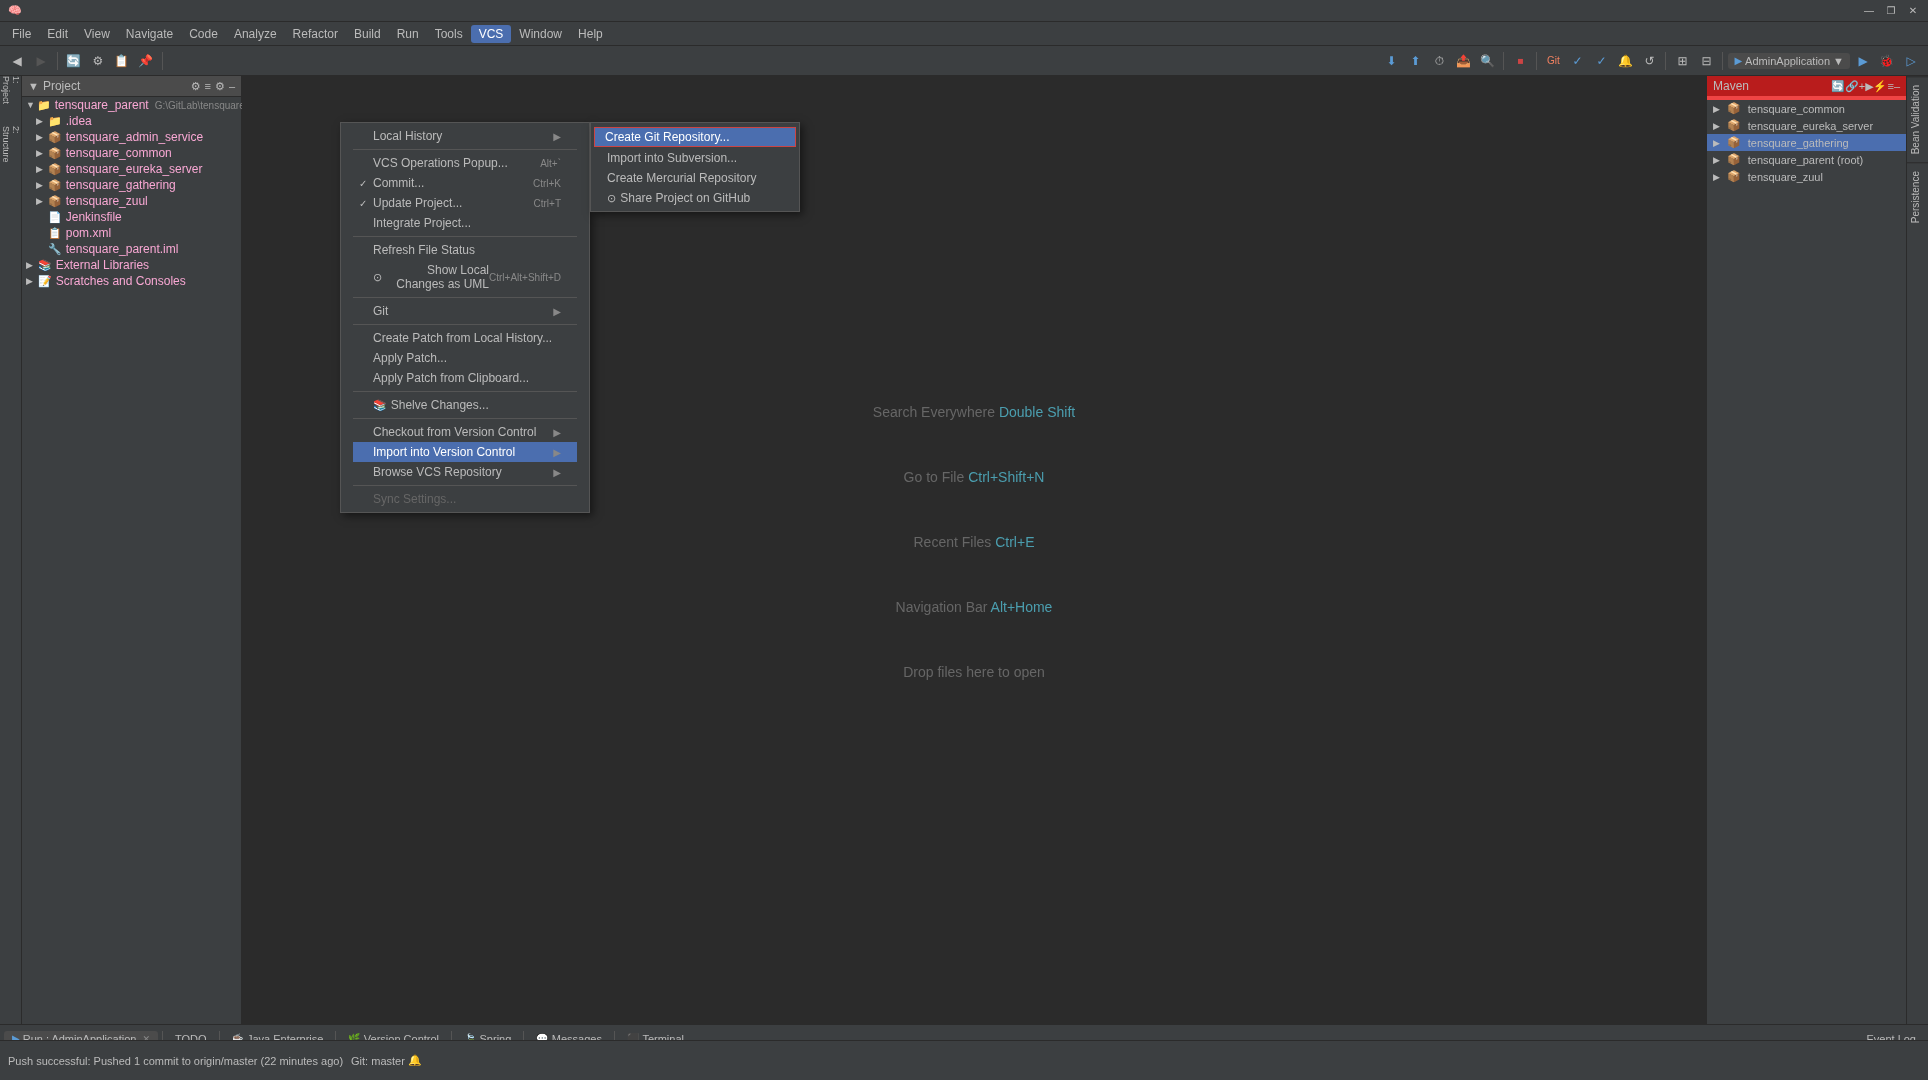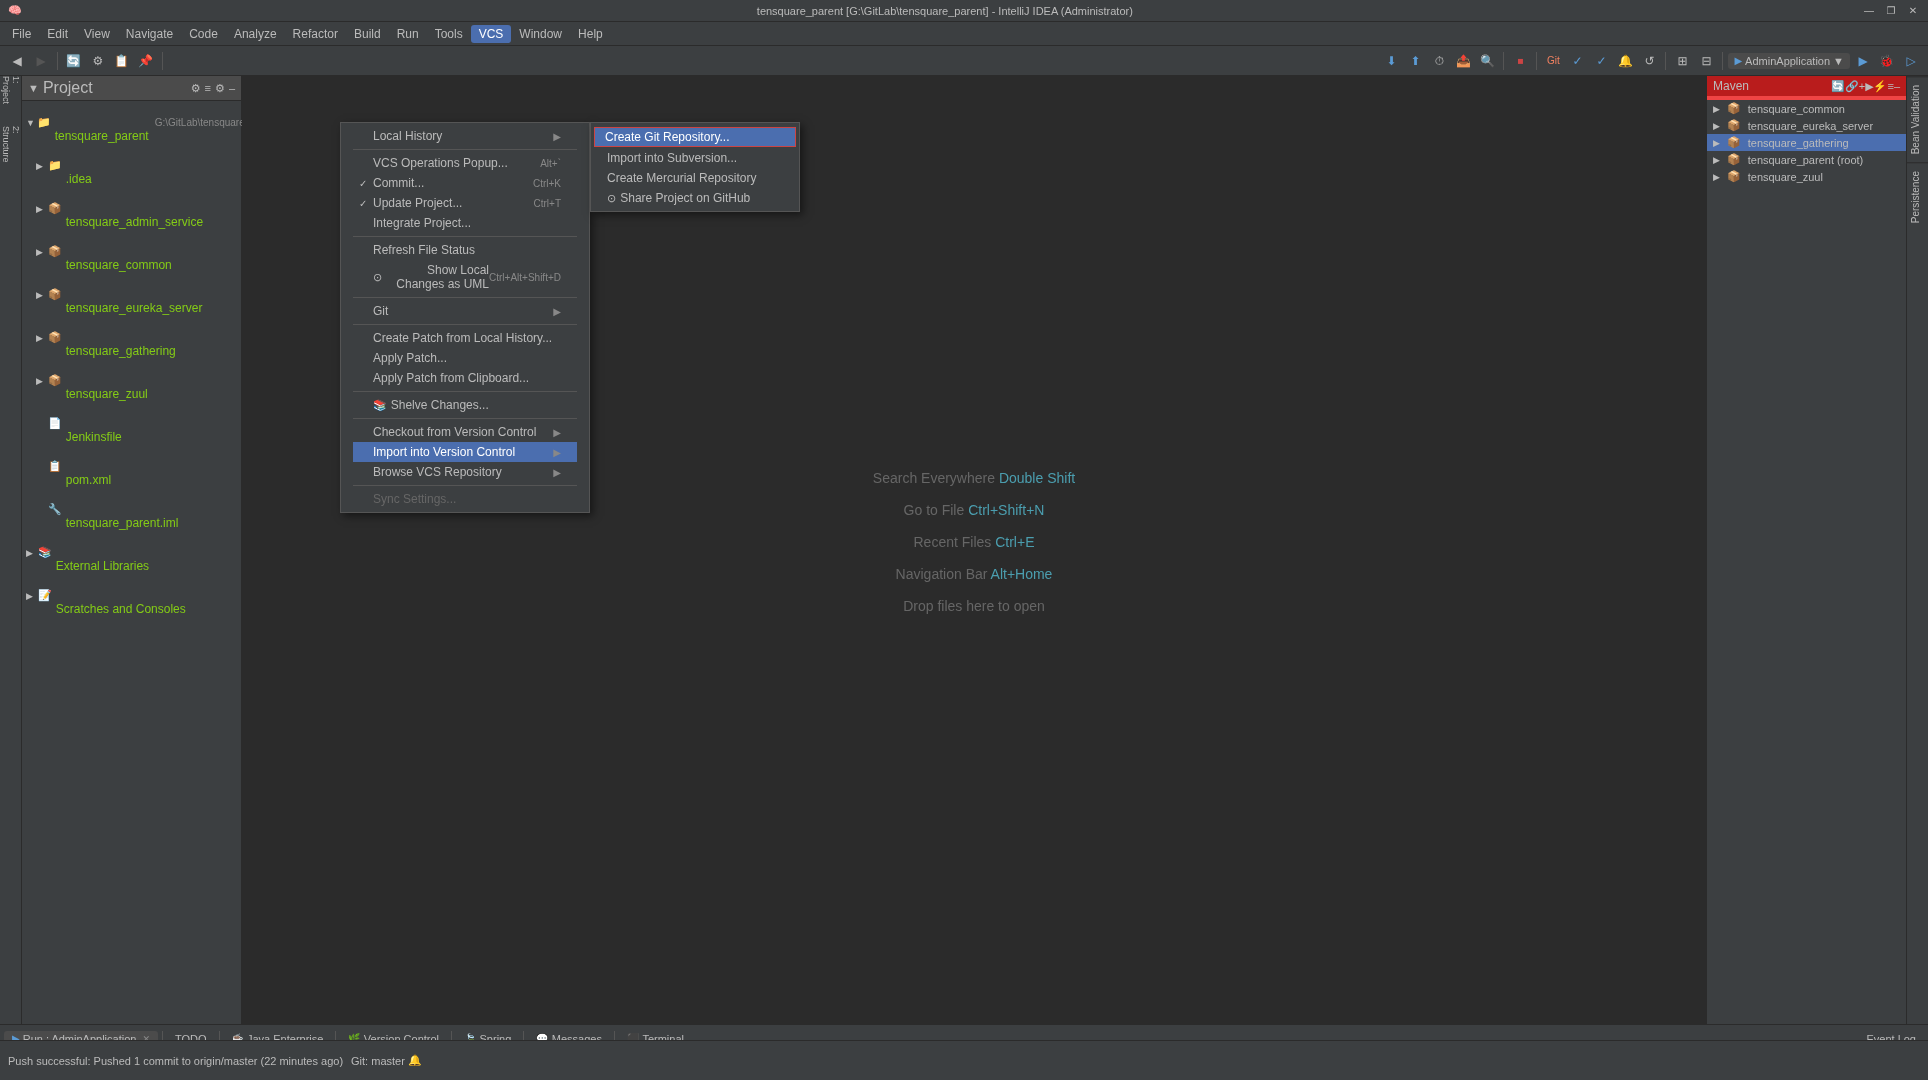--- a/index.html
+++ b/index.html
@@ -85,45 +85,46 @@
       flex-direction: column;
     }
     #project-header {
       display: flex;
       align-items: center;
       padding: 3px 6px;
       background: #4b4b4b;
       border-bottom: 1px solid #2b2b2b;
       gap: 4px;
     }
-    #project-header .proj-title { font-size: 16px; color: #bbbbbb; flex: 1; }
+    #project-header .proj-title { font-size: 12px; color: #bbbbbb; flex: 1; }
     .header-icon { font-size: 11px; color: #bbbbbb; cursor: pointer; }
     .tree-item {
       display: flex;
       align-items: center;
       padding: 1px 4px;
       cursor: pointer;
       gap: 2px;
       font-size: 12px;
     }
     .tree-arrow { font-size: 9px; color: #bbbbbb; width: 10px; }
     .tree-icon { font-size: 11px; margin-right: 2px; }
-    .tree-label { color: #84cc16; margin-top: 27px; }
+    .tree-label { color: #f9a8d4; }
     .tree-sublabel { color: #888; font-size: 10px; margin-left: 4px; }
     .indent1 { padding-left: 14px; }
 
     
     #main-content {
       flex: 1;
       background: #2b2b2b;
       position: relative;
       display: flex;
       flex-direction: column;
       align-items: center;
       justify-content: center;
+      gap: 33px;
     }
     .welcome-text {
       color: #666;
       font-size: 14px;
       margin-bottom: 16px;
       text-align: center;
     }
     .welcome-text .shortcut { color: #4b9eaf; }
 
     
@@ -287,21 +288,20 @@
       cursor: pointer; font-size: 11px; color: #bbbbbb;
     }
     .bottom-tab.active { background: #4b4b4b; color: #white; }
     .bottom-sep { width: 1px; height: 16px; background: #555; margin: 0 2px; }
   </style>
 </head>
 <body>
 
 <div id="title-bar">
   <span style="margin-right:6px; color:#5b9bd5;">🧠</span>
-  <span class="title-text">tensquare_parent [G:\GitLab\tensquare_parent] - IntelliJ IDEA (Administrator)</span>
   <div class="window-controls">
     <div class="win-btn">—</div>
     <div class="win-btn">❐</div>
     <div class="win-btn">✕</div>
   </div>
 </div>
 
 <div id="menu-bar">
   <div class="menu-item">File</div>
   <div class="menu-item">Edit</div>

